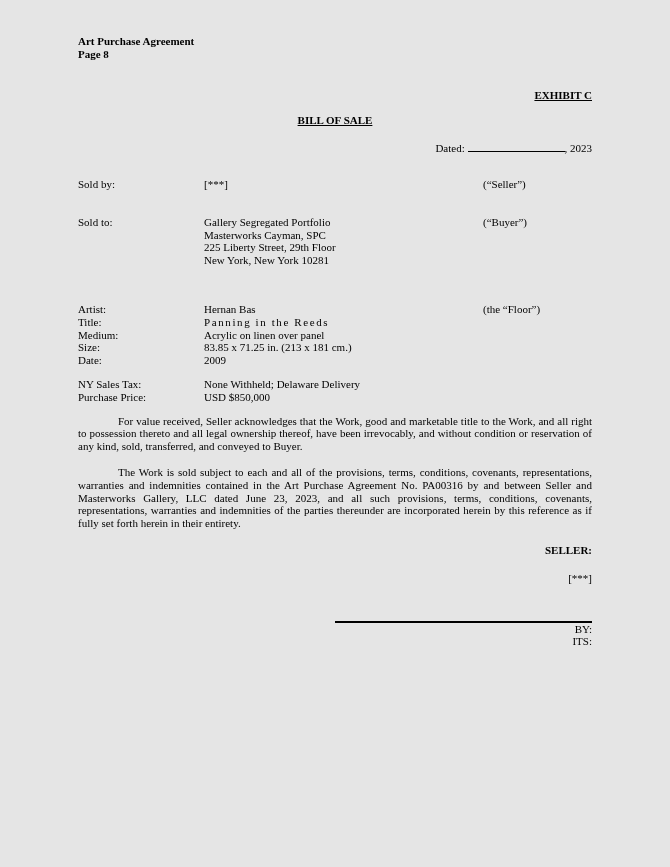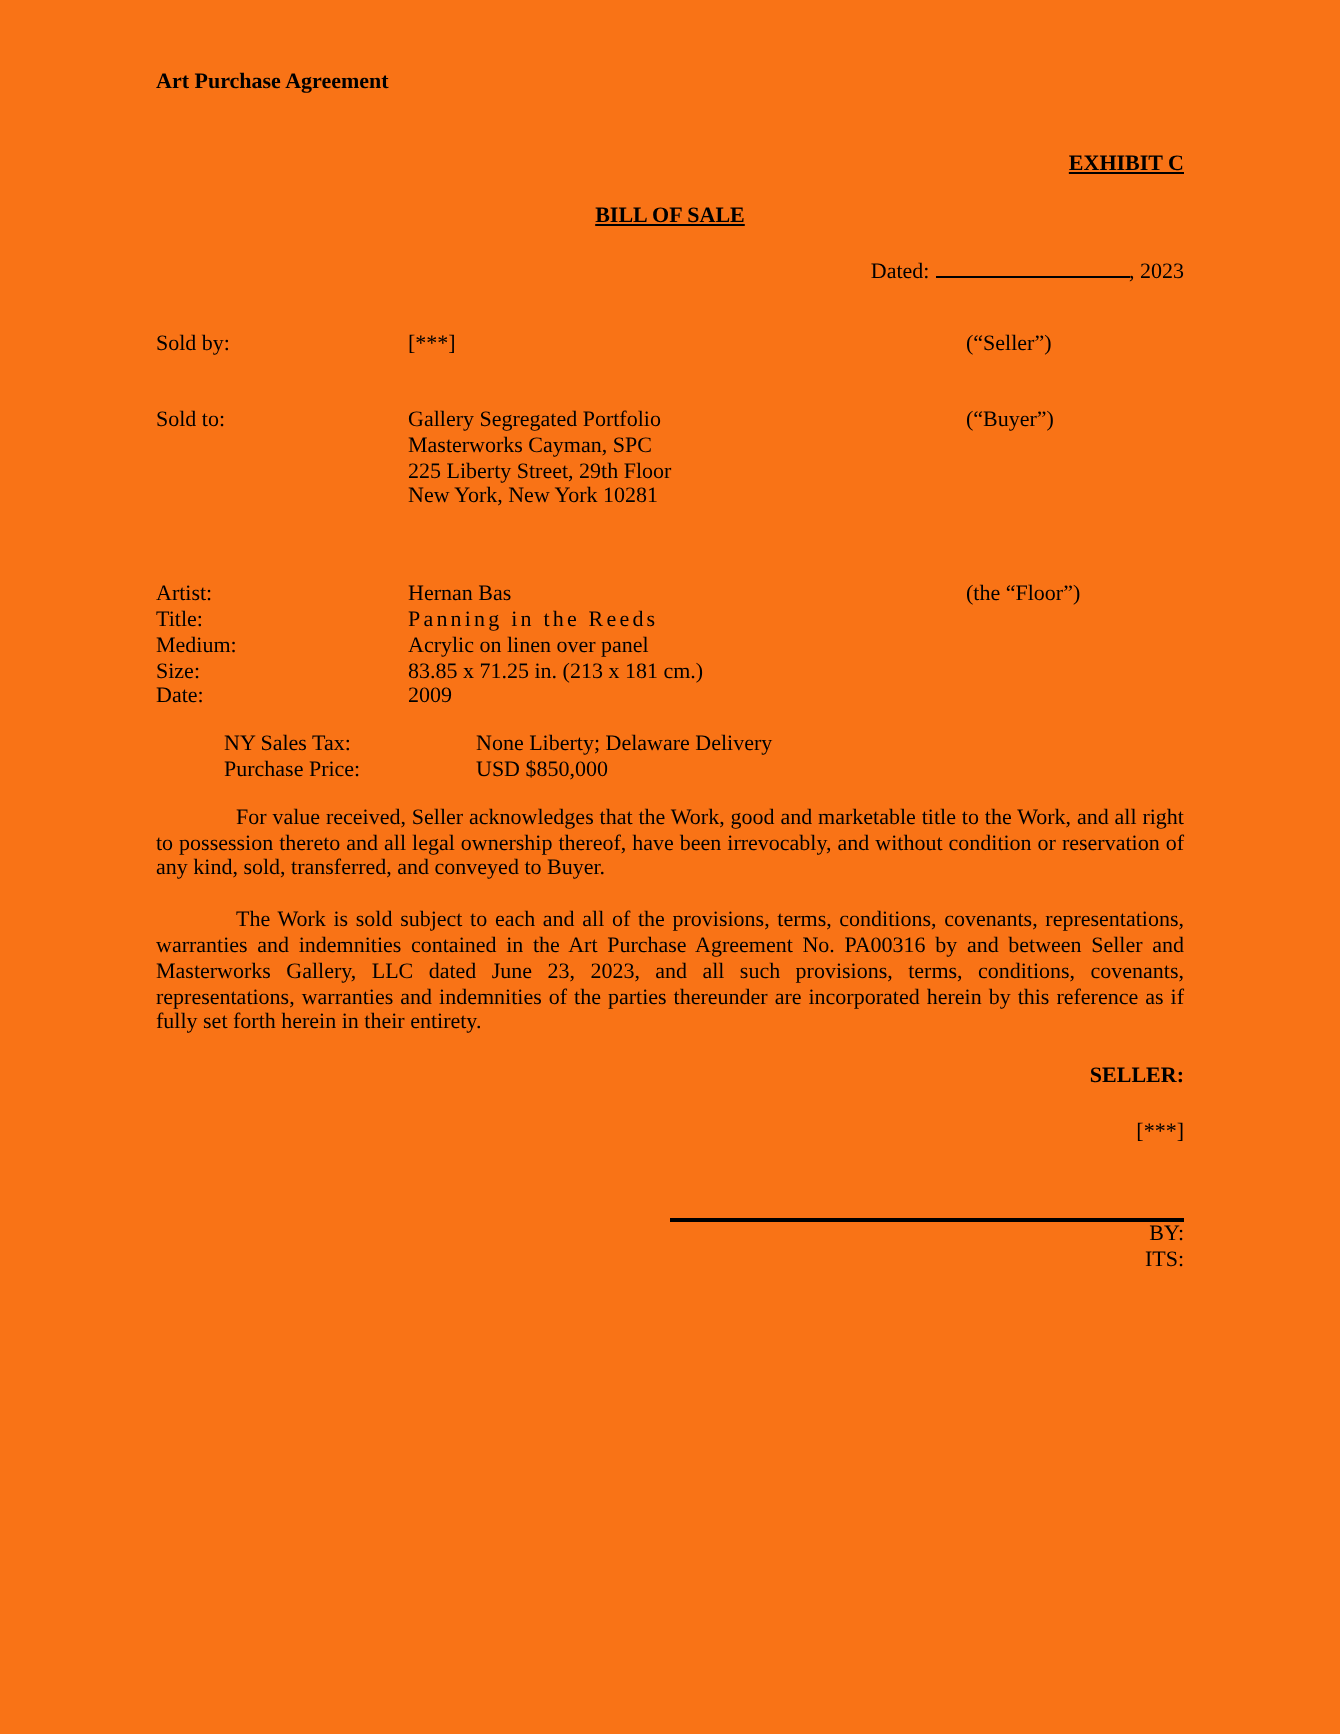--- a/index.html
+++ b/index.html
@@ -1,53 +1,54 @@
 <!DOCTYPE html>
 <html><head>
 <meta charset="utf-8">
 <style>
   html,body{margin:0;padding:0;background:#888;}
   .page{
-    width:670px;height:867px;background:#f97316;box-sizing:border-box;
+    width:670px;height:867px;background:#e5e5e5;box-sizing:border-box;
     padding:35px 78px 0 78px;
     font-family:"Liberation Serif","DejaVu Serif",serif;
     font-size:11px;line-height:12.8px;color:#000;
     position:relative;margin:0 auto;
   }
   .bold{font-weight:bold;}
   .underline{text-decoration:underline;}
   .right{text-align:right;}
   .center{text-align:center;}
   .exhibit{margin-top:28px;}
   .doctitle{margin-top:13px;}
   .dated-line{margin-top:14px;text-align:right;}
   .date-blank{display:inline-block;width:97px;border-bottom:1px solid #000;height:10px;vertical-align:baseline;}
   .row3{display:grid;grid-template-columns:126px 279px 109px;align-items:start;}
   .soldby-row{margin-top:23px;}
   .soldto-row{margin-top:25px;}
   .artwork-block{margin-top:36px;}
   .tax-block{margin-top:11px;}
-  .row2{display:grid;grid-template-columns:126px 1fr;margin-left:34px;}
+  .row2{display:grid;grid-template-columns:126px 1fr;}
   .para{margin:0;text-align:justify;text-indent:40px;}
   .para1{margin-top:11px;}
   .para2{margin-top:13px;}
   .letterspaced{letter-spacing:1.6px;}
   .sig-block{margin-left:257px;text-align:right;}
   .sig-heading{margin-top:14px;}
   .sig-name{margin-top:15px;}
   .sig-rule{margin-top:36px;width:257px;border-top:2px solid #000;height:0;}
   .cell{display:block;}
 </style>
 </head>
 <body>
 
 <div class="page">
 
   <div>
     <div class="bold">Art Purchase Agreement</div>
+    <div class="bold">Page 8</div>
   </div>
 
   <div class="right exhibit">
     <span class="bold underline">EXHIBIT C</span>
   </div>
 
   <div class="center doctitle">
     <span class="bold underline">BILL OF SALE</span>
   </div>
 
@@ -97,21 +98,21 @@
     <div class="row3">
       <span class="cell">Date:</span>
       <span class="cell">2009</span>
       <span class="cell"></span>
     </div>
   </div>
 
   <div class="tax-block">
     <div class="row2">
       <span class="cell">NY Sales Tax:</span>
-      <span class="cell">None Liberty; Delaware Delivery</span>
+      <span class="cell">None Withheld; Delaware Delivery</span>
     </div>
     <div class="row2">
       <span class="cell">Purchase Price:</span>
       <span class="cell">USD $850,000</span>
     </div>
   </div>
 
   <p class="para para1">For value received, Seller acknowledges that the Work, good and marketable title to the Work, and all right to possession thereto and all legal ownership thereof, have been irrevocably, and without condition or reservation of any kind, sold, transferred, and conveyed to Buyer.</p>
   <p class="para para2">The Work is sold subject to each and all of the provisions, terms, conditions, covenants, representations, warranties and indemnities contained in the Art Purchase Agreement No. PA00316 by and between Seller and Masterworks Gallery, LLC dated June 23, 2023, and all such provisions, terms, conditions, covenants, representations, warranties and indemnities of the parties thereunder are incorporated herein by this reference as if fully set forth herein in their entirety.</p>
 

